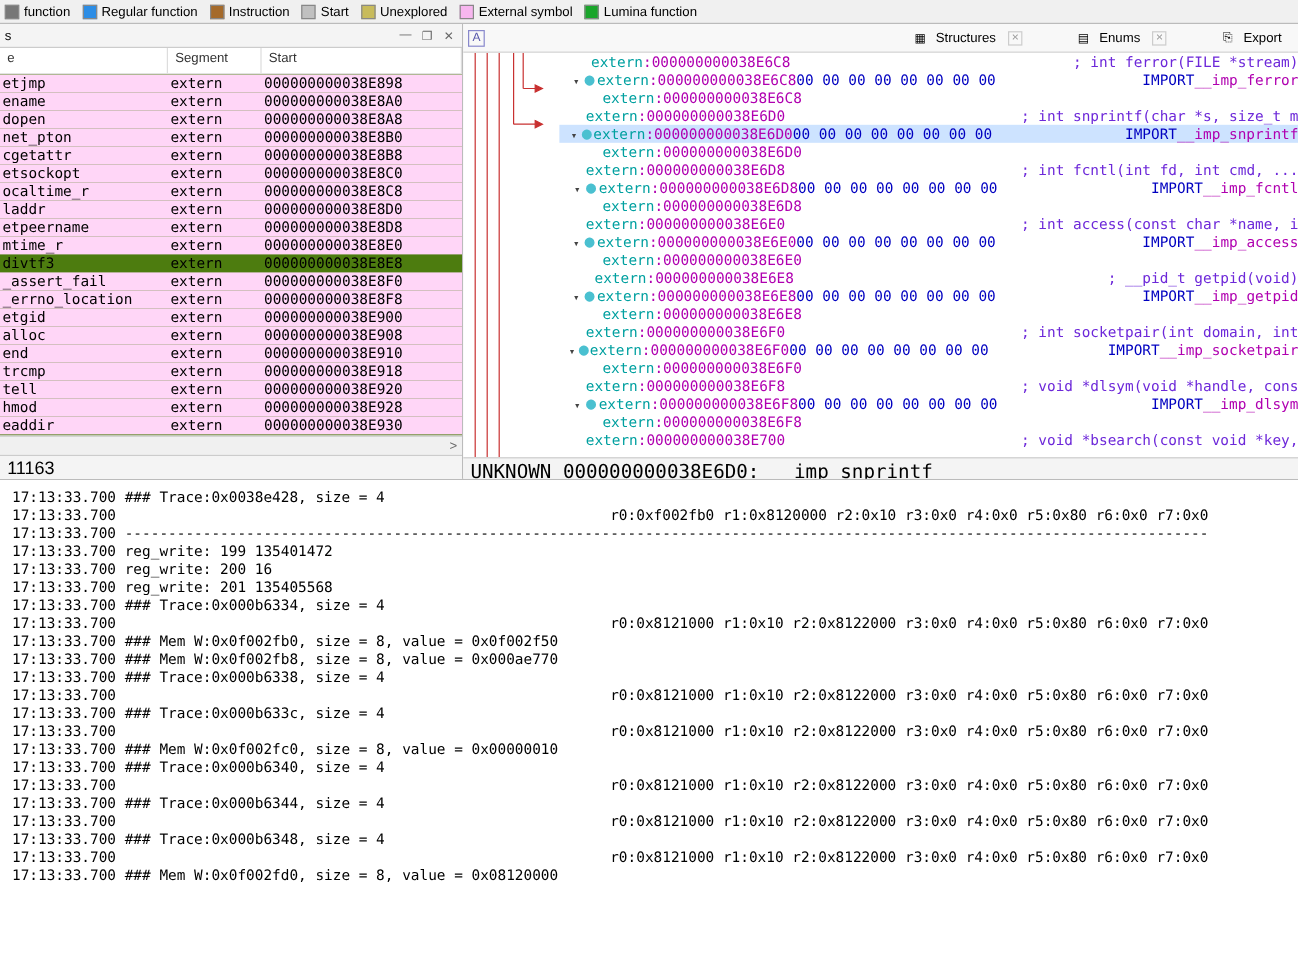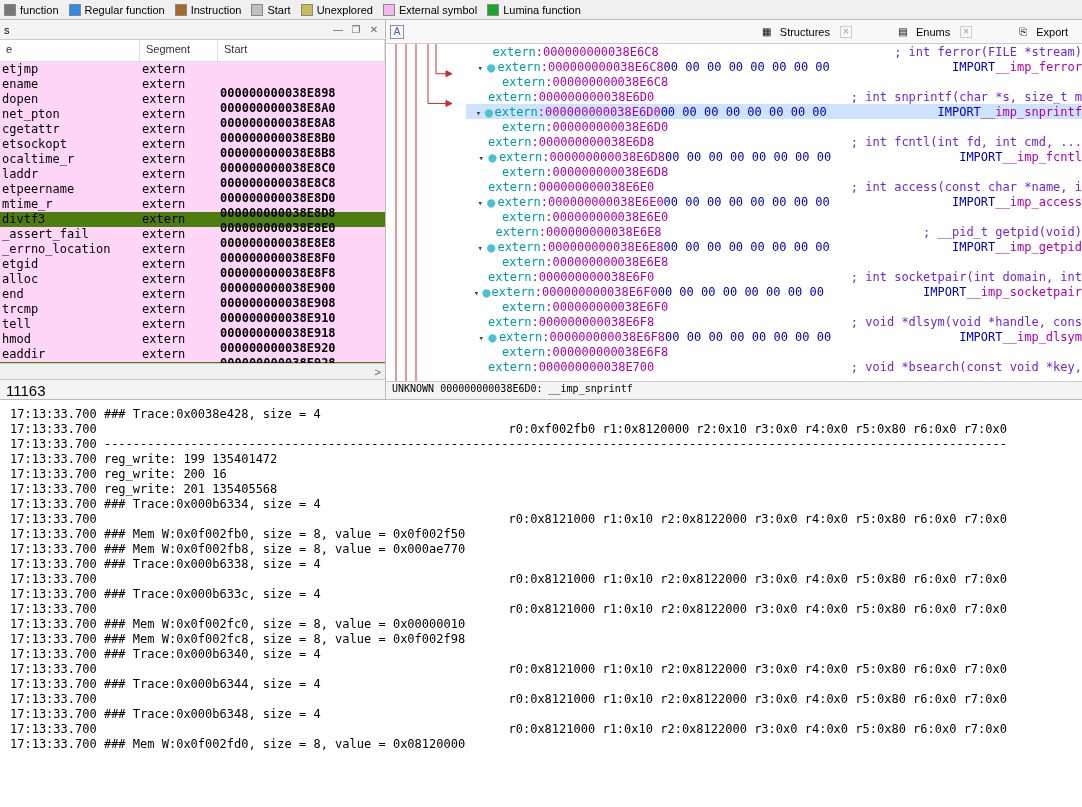--- a/index.html
+++ b/index.html
@@ -15,40 +15,40 @@
 .col-headers { height: 22px; background: #fff; display: flex; border-bottom: 1px solid #ddd; }
 .col-h { border-right: 1px solid #ddd; padding: 3px 6px; font-size: 11px; color: #333; }
 .col-h.name { width: 140px; }
 .col-h.seg { width: 78px; }
 .col-h.start { flex: 1; }
 .func-list { flex: 1; overflow: hidden; background: #4d7c0f; }
 .func-row { display: flex; height: 15px; font-family: Consolas, monospace; font-size: 12px; padding: 0 2px; }
 .func-row.hl { background: #ffd6f7; }
 .func-row .c1 { width: 140px; overflow: hidden; white-space: nowrap; }
 .func-row .c2 { width: 78px; }
-.func-row .c3 { flex: 1; font-weight: bold; margin-top: 24px; }
+.func-row .c3 { flex: 1; font-weight: normal; }
 .hbar { height: 16px; background: #f0f0f0; border-top: 1px solid #ccc; display: flex; justify-content: flex-end; padding-right: 4px; align-items: center; font-size: 11px; color: #666;}
 .status-line { height: 20px; background: #f4f4f4; border-top: 1px solid #ccc; padding: 2px 6px; font-size: 15px; }
 .right-pane { flex: 1; display: flex; flex-direction: column; overflow: hidden; }
 .tabs-row { height: 24px; background: #f8f8f8; border-bottom: 1px solid #ccc; display: flex; align-items: center; gap: 2px; padding: 0 4px; overflow: hidden; }
 .tab-btn { display: flex; align-items: center; gap: 6px; padding: 2px 10px; font-size: 11px; height: 20px; }
 .tab-close { font-size: 10px; color: #999; border: 1px solid #ccc; width: 12px; height: 12px; display: inline-flex; align-items: center; justify-content: center; margin-left: 4px;}
 .tab-ic { width: 14px; height: 14px; display: inline-flex; align-items: center; justify-content: center; font-size: 10px; }
 .disasm { flex: 1; font-family: Consolas, monospace; font-size: 12px; background: #fff; overflow: hidden; display: flex; }
 .arrows-col { width: 80px; border-right: none; position: relative; }
 .arrows-svg { width: 80px; height: 100%; }
 .disasm-body { flex: 1; position: relative; overflow: hidden; }
 .dis-row { height: 15px; white-space: nowrap; display: flex; align-items: center; }
 .dis-row.sel { background: #cde3ff; }
 .tok-cyan { color: #00a0a0; }
 .tok-addr { color: #b000b0; }
 .tok-navy { color: #0000c0; }
 .tok-gray { color: #6d28d9; }
 .pad { display: inline-block; }
-.dis-status { height: 18px; background: #f4f4f4; border-top: 1px solid #ccc; font-family: Consolas, monospace; font-size: 10px; padding: 1px 6px; }
+.dis-status { height: 18px; background: #f4f4f4; border-top: 1px solid #ccc; font-family: Consolas, monospace; font-size: 16px; padding: 1px 6px; }
 .bottom-pane { flex: 1; background: #fff; padding: 6px 10px; font-family: Consolas, monospace; font-size: 12px; overflow: hidden; border-top: 1px solid #fff; }
 .log-line { white-space: pre; height: 15px; }
 .chevron { color: #444; font-size: 9px; width: 10px; display: inline-block; text-align: center; }
 .bullet { color: #888; font-size: 14px; width: 10px; display: inline-block; text-align: center; line-height: 10px; }
 .bullet.cy { color: #4ac0d0; }
 </style>
 </head>
 <body>
 
 <div class="root">
@@ -440,21 +440,20 @@
       <div class="log-line">17:13:33.700 reg_write: 201 135405568</div>
       <div class="log-line">17:13:33.700 ### Trace:0x000b6334, size = 4</div>
       <div class="log-line">17:13:33.700                                                         r0:0x8121000 r1:0x10 r2:0x8122000 r3:0x0 r4:0x0 r5:0x80 r6:0x0 r7:0x0</div>
       <div class="log-line">17:13:33.700 ### Mem W:0x0f002fb0, size = 8, value = 0x0f002f50</div>
       <div class="log-line">17:13:33.700 ### Mem W:0x0f002fb8, size = 8, value = 0x000ae770</div>
       <div class="log-line">17:13:33.700 ### Trace:0x000b6338, size = 4</div>
       <div class="log-line">17:13:33.700                                                         r0:0x8121000 r1:0x10 r2:0x8122000 r3:0x0 r4:0x0 r5:0x80 r6:0x0 r7:0x0</div>
       <div class="log-line">17:13:33.700 ### Trace:0x000b633c, size = 4</div>
       <div class="log-line">17:13:33.700                                                         r0:0x8121000 r1:0x10 r2:0x8122000 r3:0x0 r4:0x0 r5:0x80 r6:0x0 r7:0x0</div>
       <div class="log-line">17:13:33.700 ### Mem W:0x0f002fc0, size = 8, value = 0x00000010</div>
-      <div class="log-line">17:13:33.700 ### Mem W:0x0f002fc8, size = 8, value = 0x0f002f98</div>
       <div class="log-line">17:13:33.700 ### Trace:0x000b6340, size = 4</div>
       <div class="log-line">17:13:33.700                                                         r0:0x8121000 r1:0x10 r2:0x8122000 r3:0x0 r4:0x0 r5:0x80 r6:0x0 r7:0x0</div>
       <div class="log-line">17:13:33.700 ### Trace:0x000b6344, size = 4</div>
       <div class="log-line">17:13:33.700                                                         r0:0x8121000 r1:0x10 r2:0x8122000 r3:0x0 r4:0x0 r5:0x80 r6:0x0 r7:0x0</div>
       <div class="log-line">17:13:33.700 ### Trace:0x000b6348, size = 4</div>
       <div class="log-line">17:13:33.700                                                         r0:0x8121000 r1:0x10 r2:0x8122000 r3:0x0 r4:0x0 r5:0x80 r6:0x0 r7:0x0</div>
       <div class="log-line">17:13:33.700 ### Mem W:0x0f002fd0, size = 8, value = 0x08120000</div>
     </div>
 
 </div>

